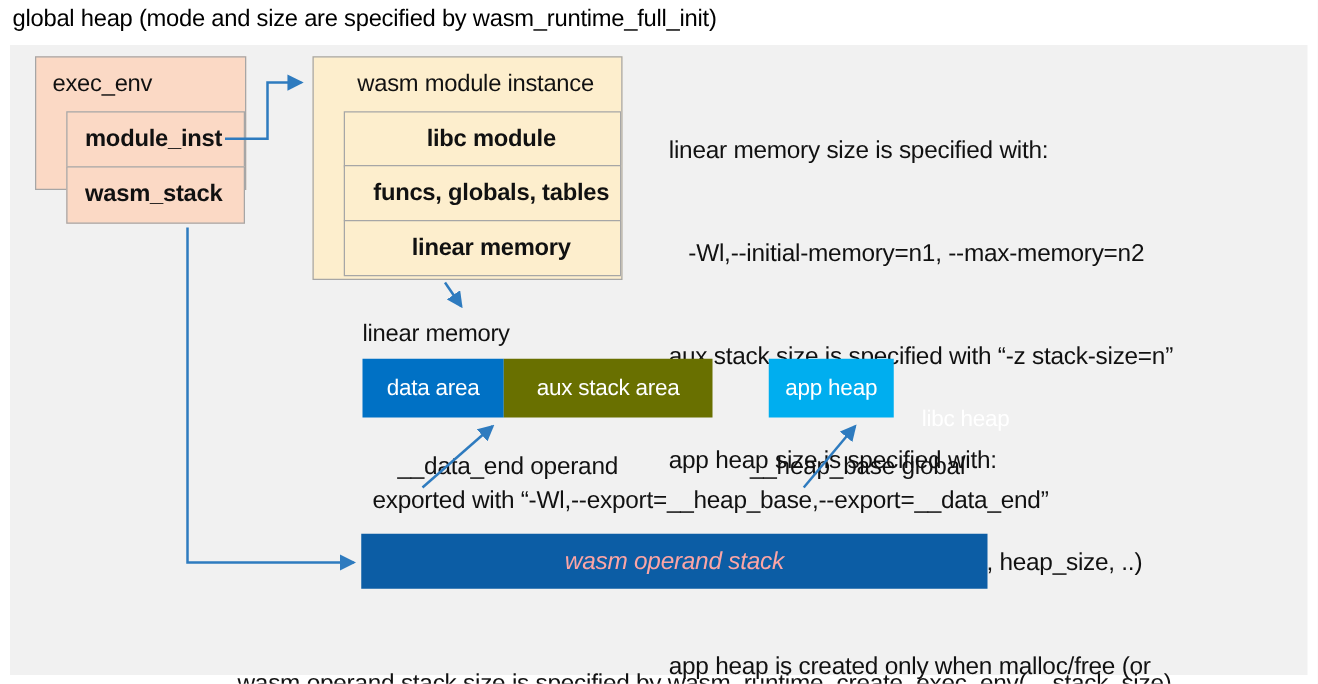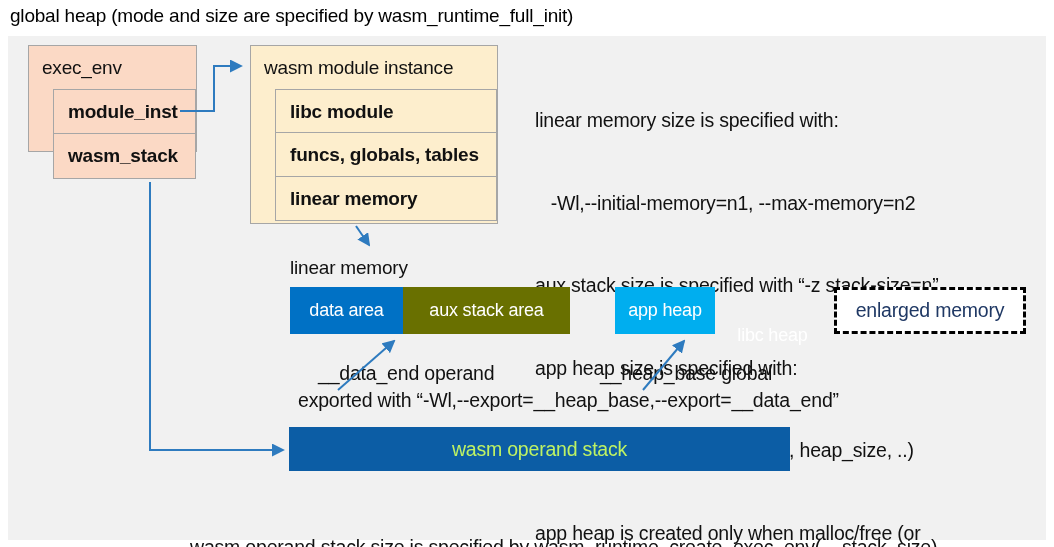--- a/index.html
+++ b/index.html
@@ -4,21 +4,21 @@
 <style>
   html,body{margin:0;padding:0;background:#fff;}
   body{width:1054px;height:547px;position:relative;overflow:hidden;
        font-family:"Liberation Sans", sans-serif;color:#111;letter-spacing:-0.2px;}
   .abs{position:absolute;}
   .title{left:10px;top:5px;font-size:19px;color:#000;}
   .panel{left:8px;top:36px;width:1038px;height:504px;background:#f1f1f1;}
   
   .box{box-sizing:border-box;border:1.5px solid #a6a6a6;font-size:19px;}
   .box-exec{left:28px;top:45px;width:169px;height:107px;background:#fbd9c5;}
-  .box-inst{left:250px;top:45px;width:248px;height:179px;background:#fdeecd;}
+  .box-inst{left:250px;top:45px;width:248px;height:179px;background:#fdeecd;text-align:center;}
   .box-header{height:44px;line-height:44px;padding-left:13px;}
   .box-rows{margin-left:24px;font-weight:bold;}
   .box-row{box-sizing:border-box;border:1.5px solid #a6a6a6;margin-top:-1.5px;
            height:45px;line-height:43px;padding-left:14px;}
   .box-exec .box-row{background:#fbd9c5;}
   .box-inst .box-row{background:#fdeecd;}
   .box-exec .box-row{height:46px;}
   
   .notes-right{left:535px;top:52px;font-size:19.5px;line-height:27.5px;white-space:pre;}
   .notes-bottom{left:190px;top:479px;font-size:19.5px;line-height:27.5px;white-space:pre;}
@@ -28,22 +28,22 @@
   .seg{color:#fff;font-size:18px;display:flex;align-items:center;justify-content:center;}
   .w0{width:113px;} .w1{width:167px;} .w2{width:100px;margin-left:45px;} .w3{width:115px;margin-top:48px;}
   .enlarged{box-sizing:border-box;margin-left:4px;width:192px;height:47px;
             background:#fff;border:3px dashed #000;color:#1f3864;font-size:19.5px;
             display:flex;align-items:center;justify-content:center;}
   .lbl{font-size:19.5px;}
   .lbl-dataend{left:318px;top:362px;}
   .lbl-heapbase{left:600px;top:362px;}
   .lbl-exported{left:298px;top:389px;}
   
-  .opbar{left:289px;top:427px;width:501px;height:44px;color:#bef264;font-size:19.5px;
-         display:flex;align-items:center;justify-content:center;}
+  .opbar{left:289px;top:427px;width:501px;height:44px;color:#fca5a5;font-size:19.5px;
+         display:flex;align-items:center;justify-content:center;font-style:italic;}
   svg.overlay{position:absolute;left:0;top:0;width:1054px;height:547px;pointer-events:none;}
 </style>
 </head>
 <body>
 
 <div class="abs panel"></div>
 
 <div class="abs title">global heap (mode and size are specified by wasm_runtime_full_init)</div>
 
 <div class="abs box box-exec">
@@ -81,23 +81,20 @@
   </div>
   <div class="seg w1" style="background-color: rgb(105, 112, 0);">
     <span>aux stack area</span>
   </div>
   <div class="seg w2" style="background-color: rgb(0, 174, 239);">
     <span>app heap</span>
   </div>
   <div class="seg w3" style="background-color: rgb(122, 42, 18);">
     <span>libc heap</span>
   </div>
-  <div class="enlarged">
-    <span>enlarged memory</span>
-  </div>
 </div>
 
 <div class="abs lbl lbl-dataend">__data_end operand</div>
 <div class="abs lbl lbl-heapbase">__heap_base global</div>
 <div class="abs lbl lbl-exported">exported with “-Wl,--export=__heap_base,--export=__data_end”</div>
 
 <div class="abs opbar" style="background-color: rgb(12, 93, 165);">
   <span>wasm operand stack</span>
 </div>
 

